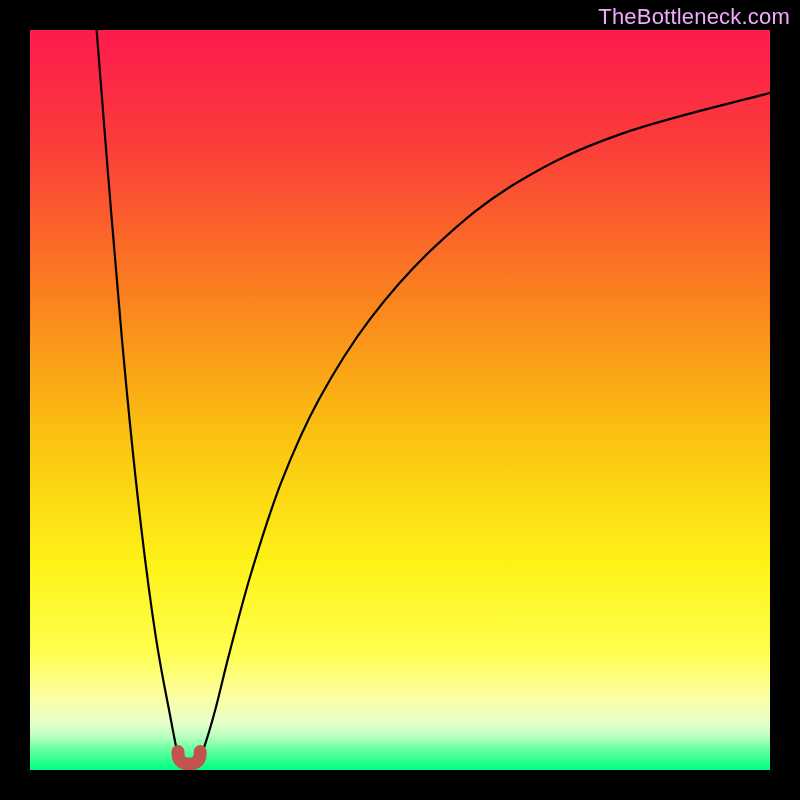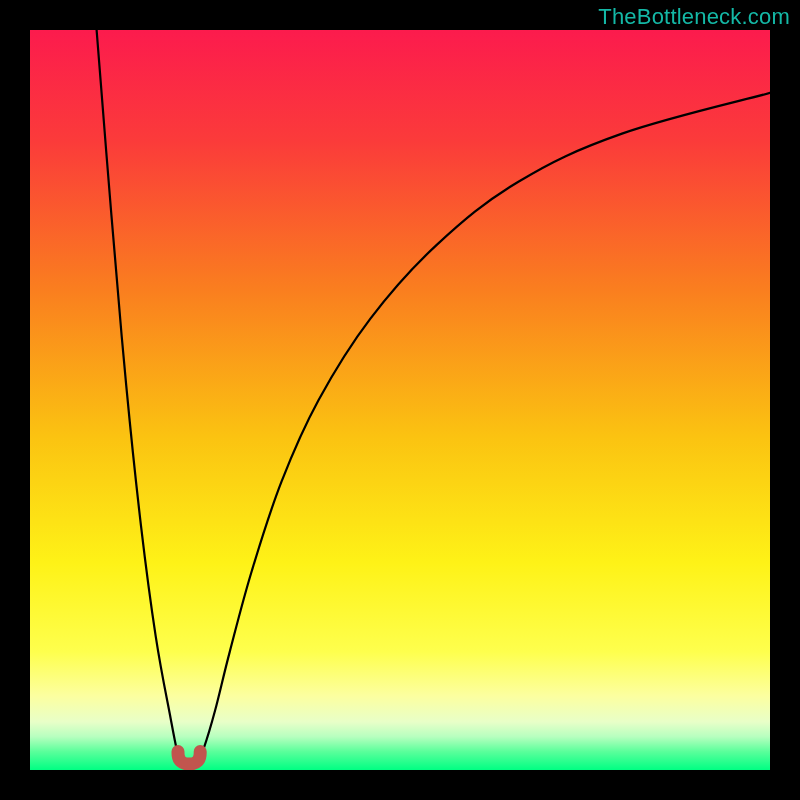--- a/index.html
+++ b/index.html
@@ -24,21 +24,21 @@
     left: 30px;
     top: 30px;
     width: 740px;
     height: 740px;
     
   }
   .attribution {
     position: absolute;
     top: 4px;
     right: 10px;
-    color: #14b8a6;
+    color: #f0abfc;
     font-size: 22px;
     letter-spacing: 0.2px;
     font-weight: 400;
   }
   svg {
     position: absolute;
     left: 0;
     top: 0;
   }
 </style>

